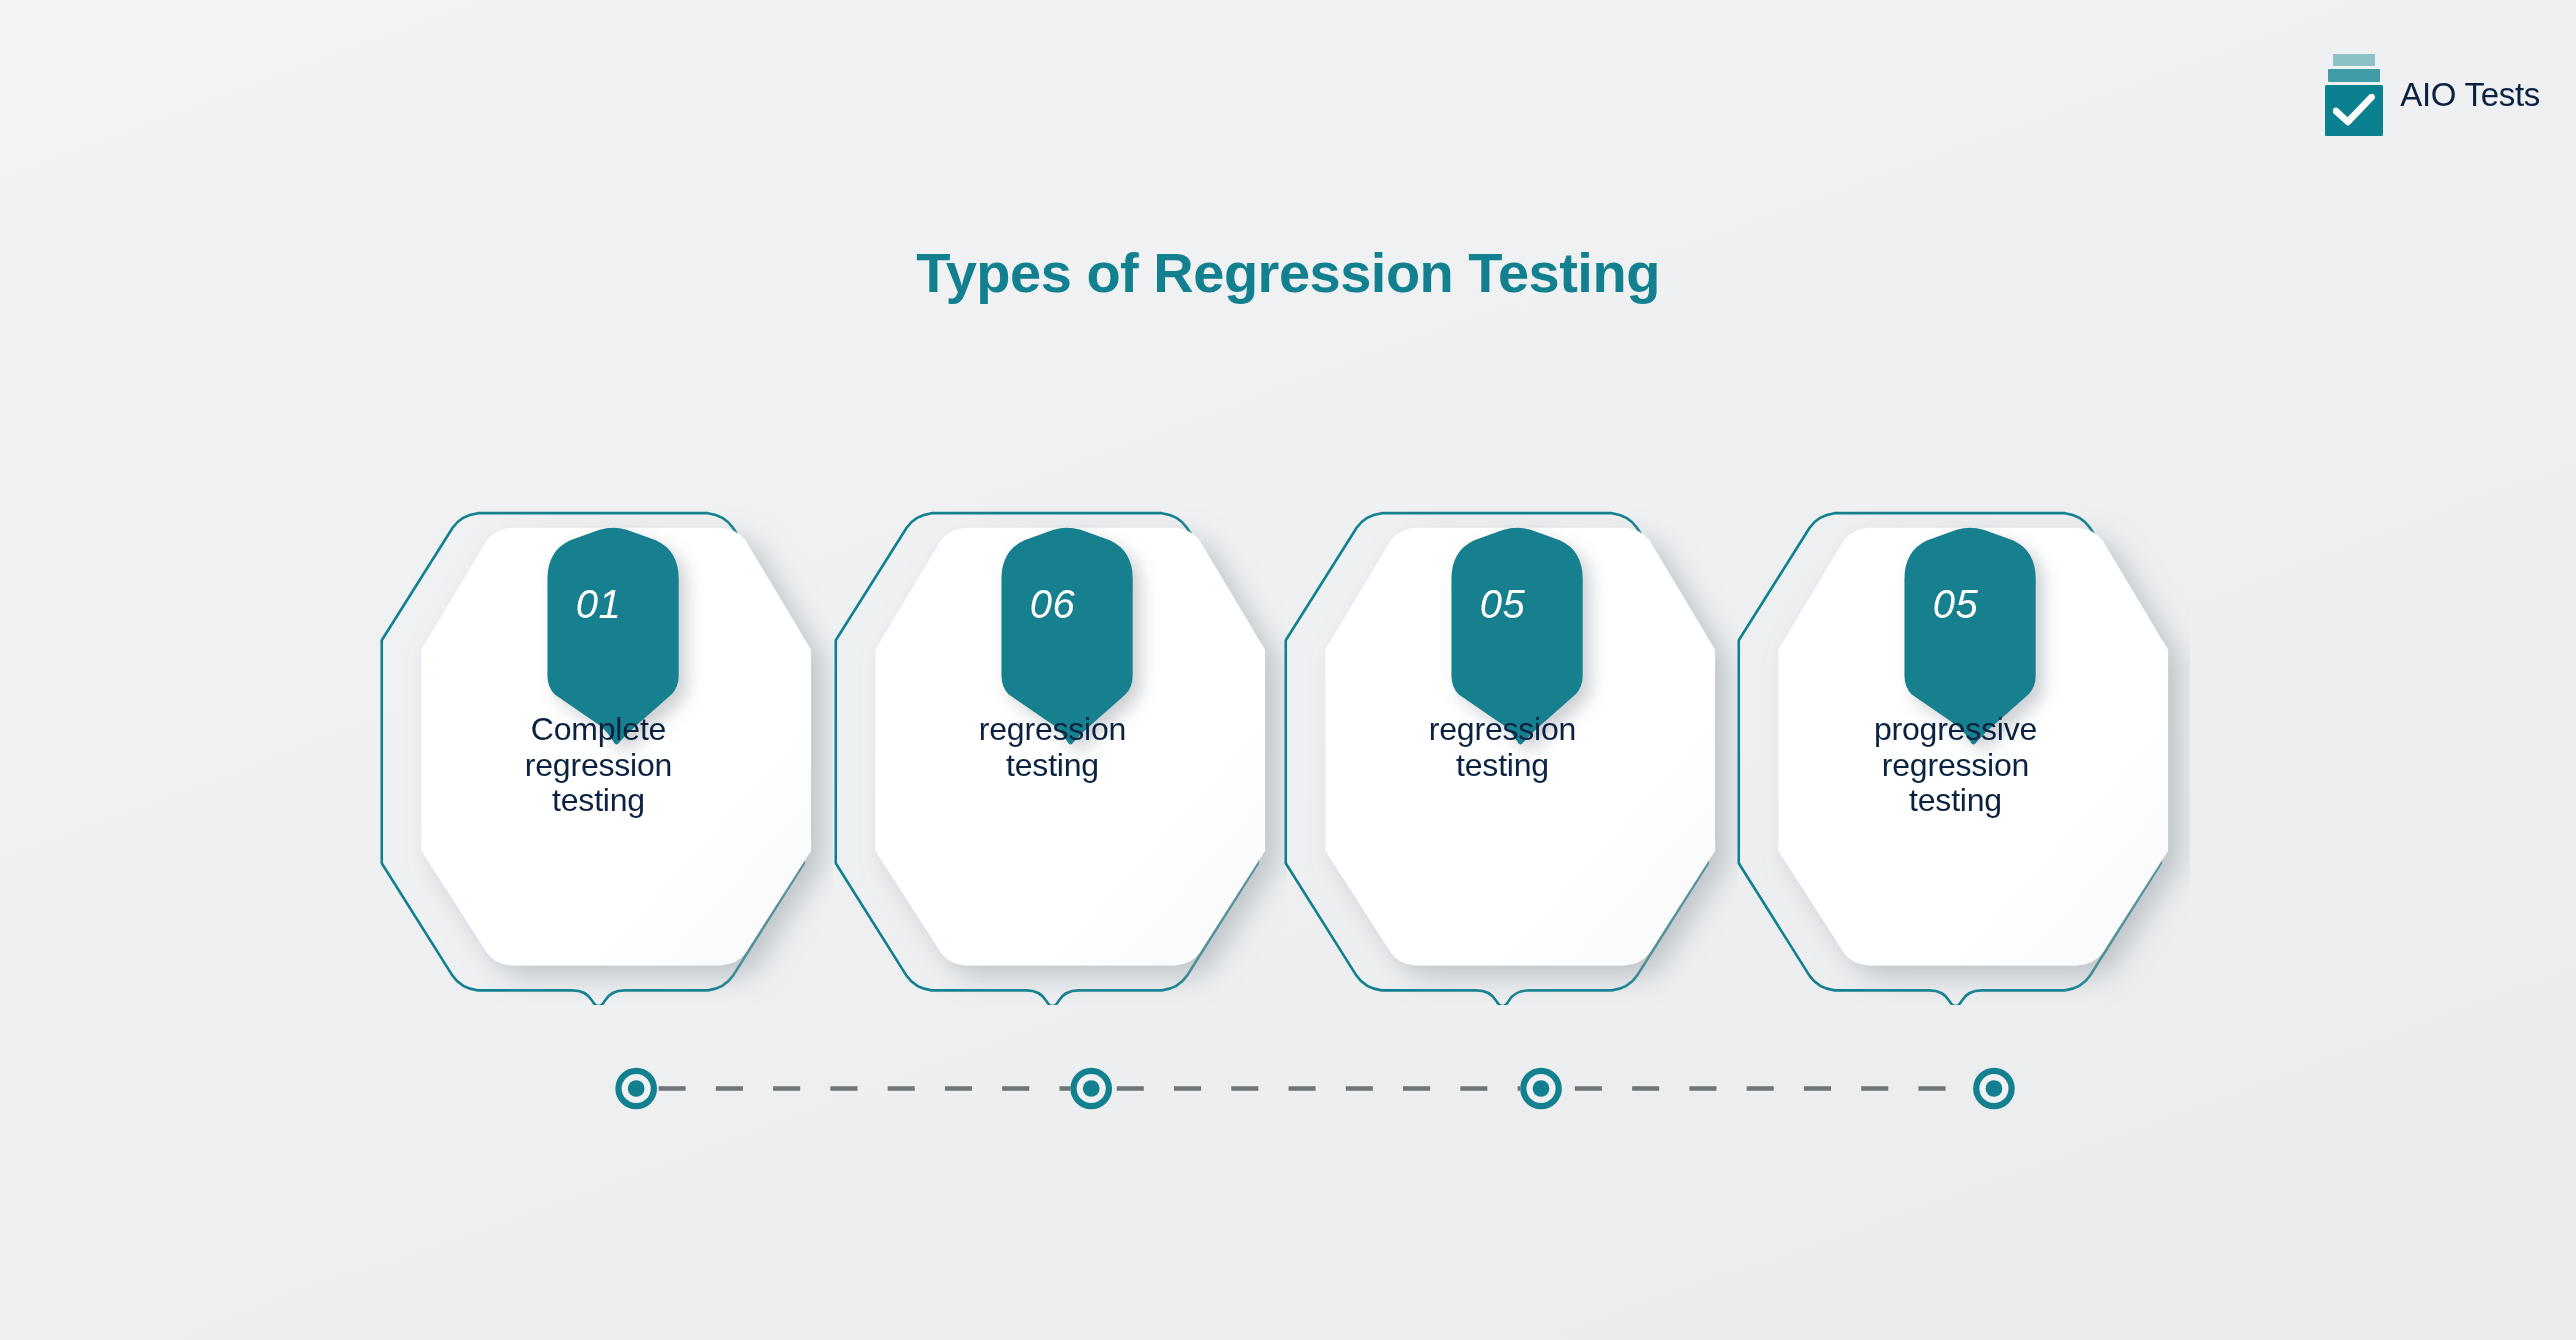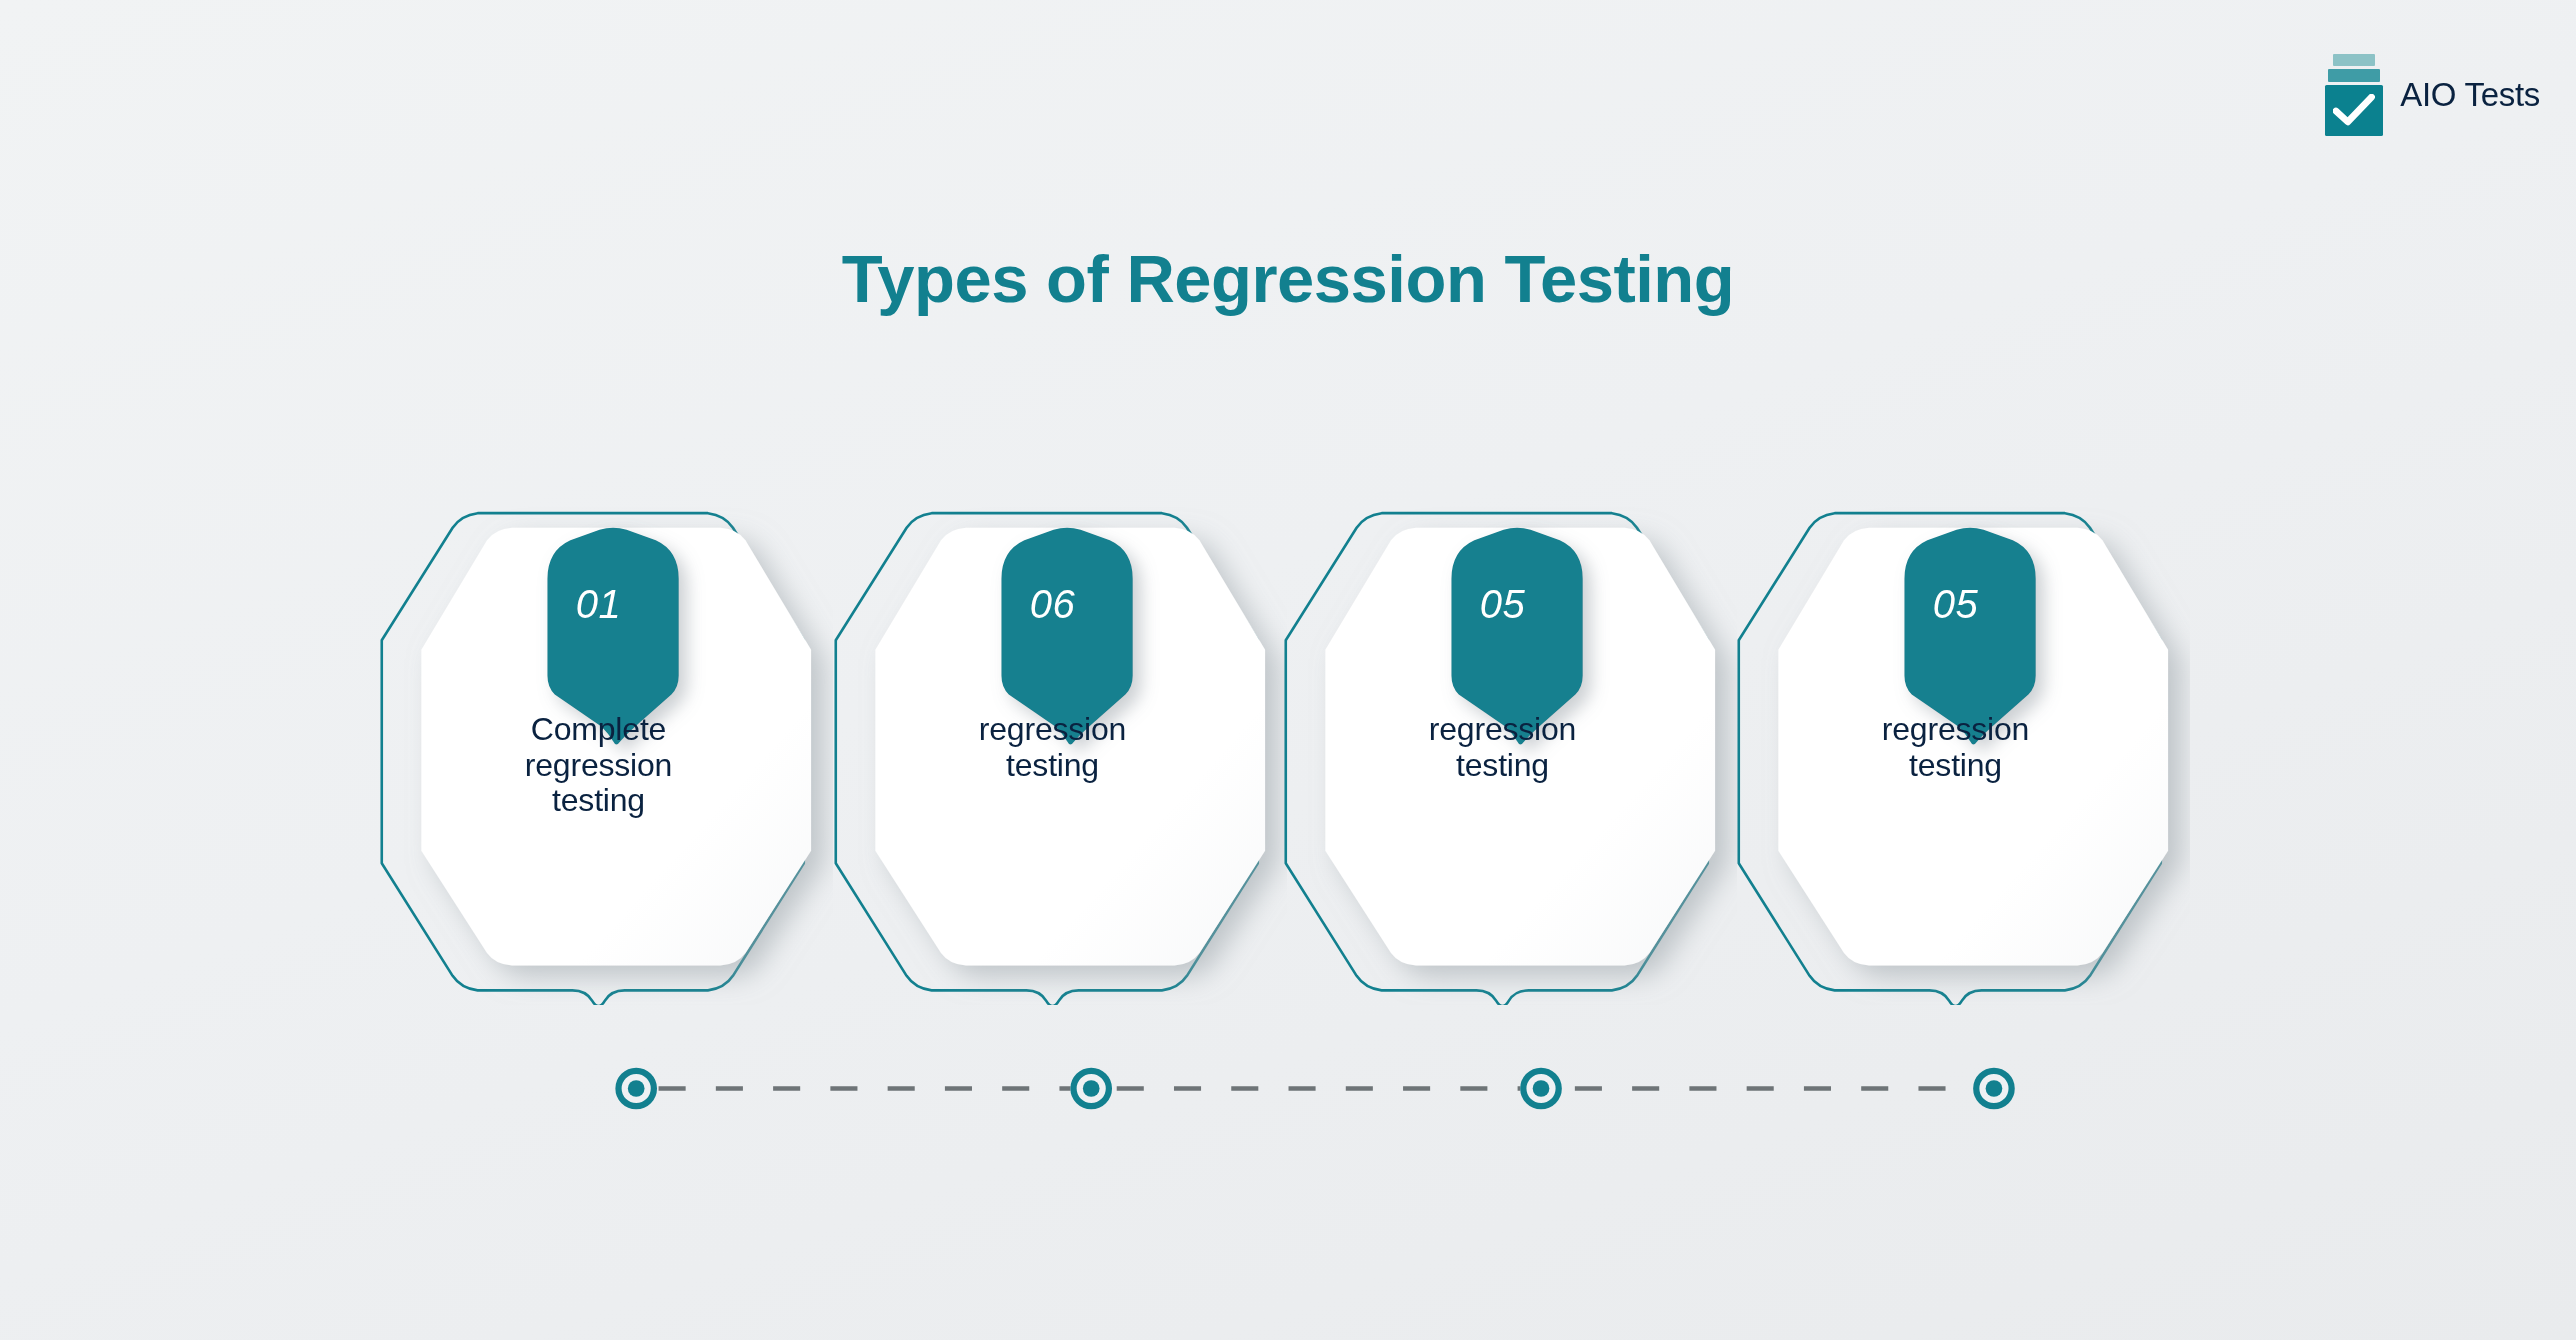--- a/index.html
+++ b/index.html
@@ -71,21 +71,21 @@
     white-space: nowrap;
   }
 
   
   .title {
     position: absolute;
     left: 0;
     right: 0;
     top: 245px;
     text-align: center;
-    font-size: 67px;
+    font-size: 56px;
     font-weight: bold;
     color: #12808f;
     letter-spacing: -0.5px;
     line-height: 1;
   }
 
   
   .cards {
     position: absolute;
     left: 760;
@@ -245,20 +245,21 @@
                L 858 704 L 732 900 Q 716 922 684 924 L 284 924 Q 252 922 236 900 L 110 704 Z" fill="url(#wg1)" filter="url(#sh1)"></path>
       <g filter="url(#bsh1)">
         <path d="M 352 182 Q 352 128 396 108 L 452 88 Q 478 80 504 88 L 560 108
                  Q 604 128 604 182 L 604 368 Q 604 390 590 404 L 520 466
                  Q 504 480 492 494 Q 484 506 478 494 Q 470 480 456 466 L 366 404
                  Q 352 390 352 368 Z" fill="#12808f"></path>
       </g>
     </svg>
     <div class="badge-num">05</div>
     <div class="card-label">
+      <div>progressive</div>
       <div>regression</div>
       <div>testing</div>
     </div>
   </div>
 </div>
 
 <svg class="timeline" width="2576" height="73" viewBox="0 0 4948 140">
   <line x1="1265" y1="70" x2="3790" y2="70" stroke="#6e7477" stroke-width="9" stroke-dasharray="52 58"></line>
 
   <g>

